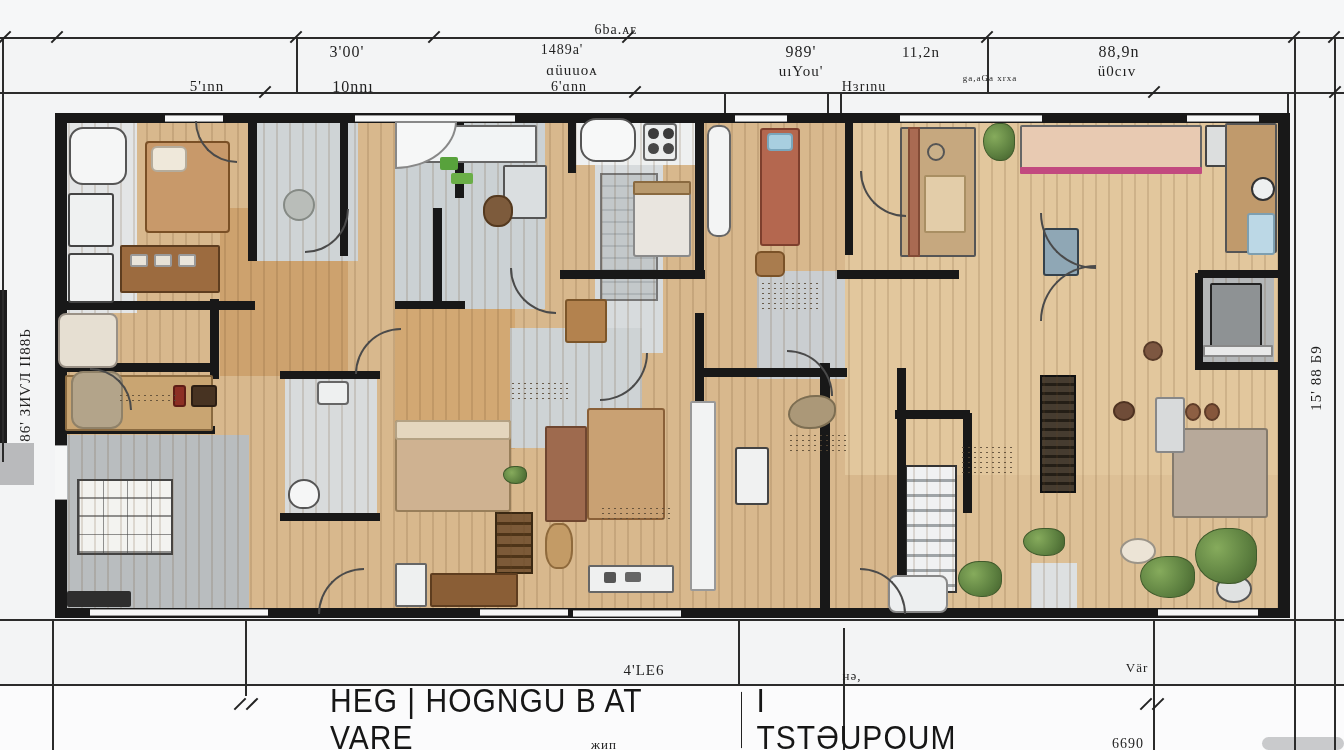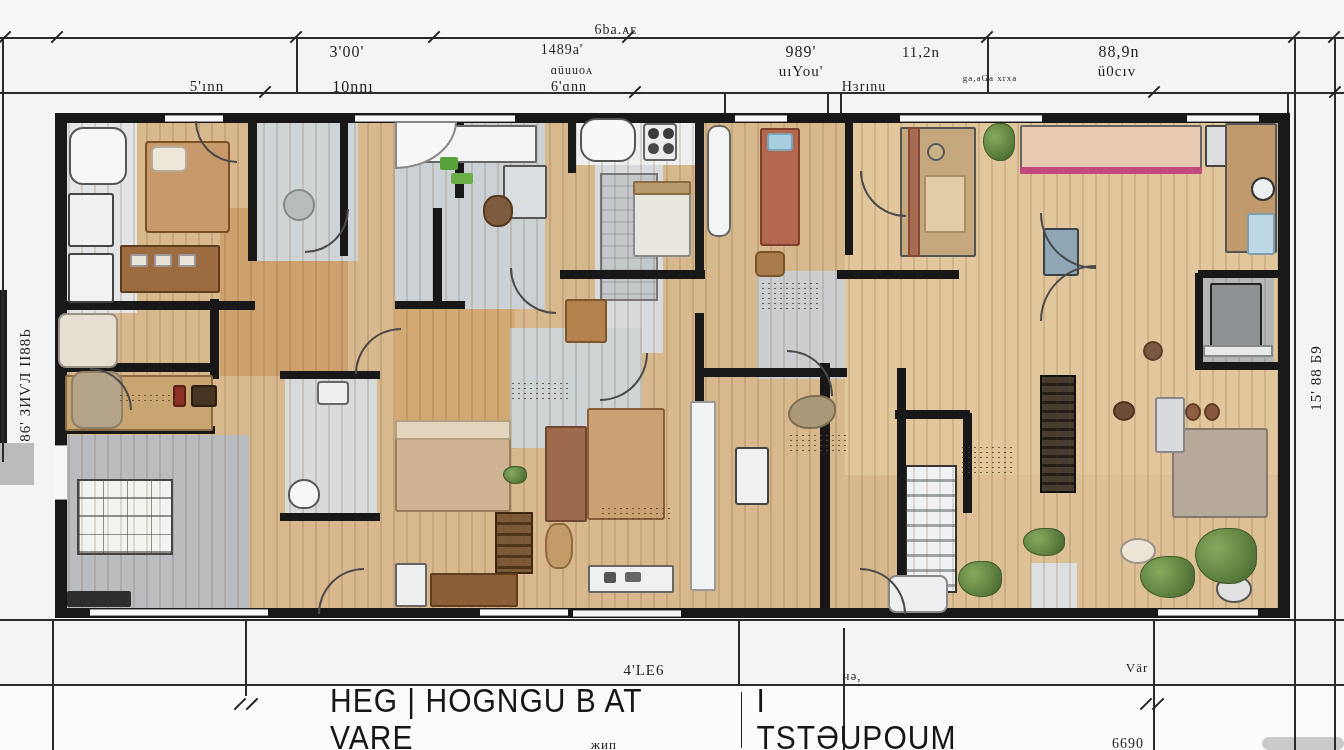--- a/index.html
+++ b/index.html
@@ -90,21 +90,21 @@
       <div class="tick" style="left: 1335px; top: 92px;"></div>
       <div class="tick" style="left: 240px; top: 704px;"></div>
       <div class="tick" style="left: 252px; top: 704px;"></div>
       <div class="tick" style="left: 1146px; top: 704px;"></div>
       <div class="tick" style="left: 1158px; top: 704px;"></div>
       <div class="ftext" style="left: 207px; top: 86px; font-size: 15px;">5'ınn</div>
       <div class="ftext" style="left: 347px; top: 52px; font-size: 16px;">3'00'</div>
       <div class="ftext" style="left: 353px; top: 87px; font-size: 16px;">10nnı</div>
       <div class="ftext" style="left: 580px; top: 30px; font-size: 14px; margin-left: 36px;">6ba.ᴀᴇ</div>
       <div class="ftext" style="left: 562px; top: 50px; font-size: 14px;">1489a'</div>
-      <div class="ftext" style="left: 572px; top: 70px; font-size: 12px;">ɑüuuoᴀ</div>
+      <div class="ftext" style="left: 572px; top: 70px; font-size: 15px;">ɑüuuoᴀ</div>
       <div class="ftext" style="left: 569px; top: 87px; font-size: 14px;">6'ɑnn</div>
       <div class="ftext" style="left: 801px; top: 52px; font-size: 16px;">989'</div>
       <div class="ftext" style="left: 801px; top: 71px; font-size: 15px; text-align: center;">uıYou'</div>
       <div class="ftext" style="left: 864px; top: 87px; font-size: 14px;">Hɜrınu</div>
       <div class="ftext" style="left: 921px; top: 52px; font-size: 15px;">11,2n</div>
       <div class="ftext" style="left: 990px; top: 78px; font-size: 9px;">ga,aGa xrxa</div>
       <div class="ftext" style="left: 1119px; top: 52px; font-size: 16px;">88,9n</div>
       <div class="ftext" style="left: 1117px; top: 71px; font-size: 15px;">ü0cıv</div>
       <div class="ftext" style="left: 644px; top: 670px; font-size: 15px;">4'LE6</div>
       <div class="ftext" style="left: 852px; top: 676px; font-size: 13px;">ʜə,</div>

